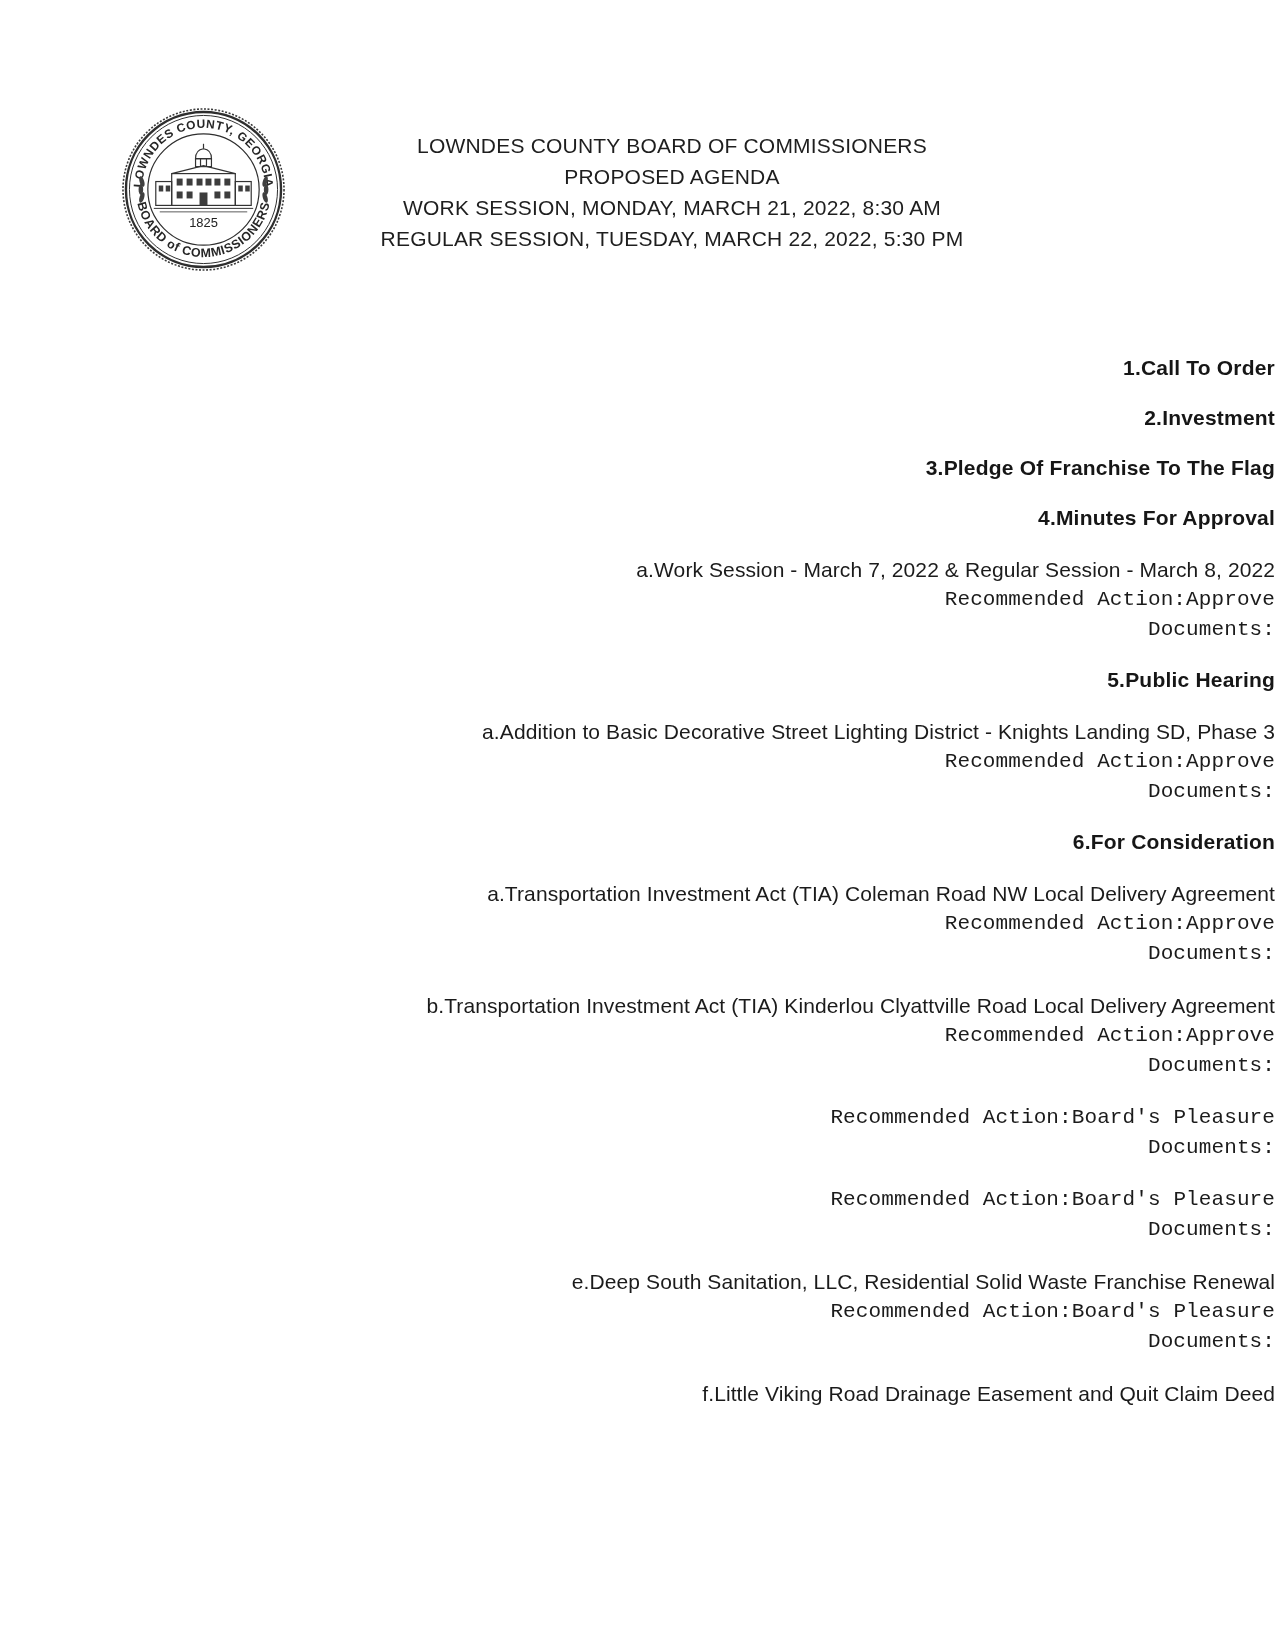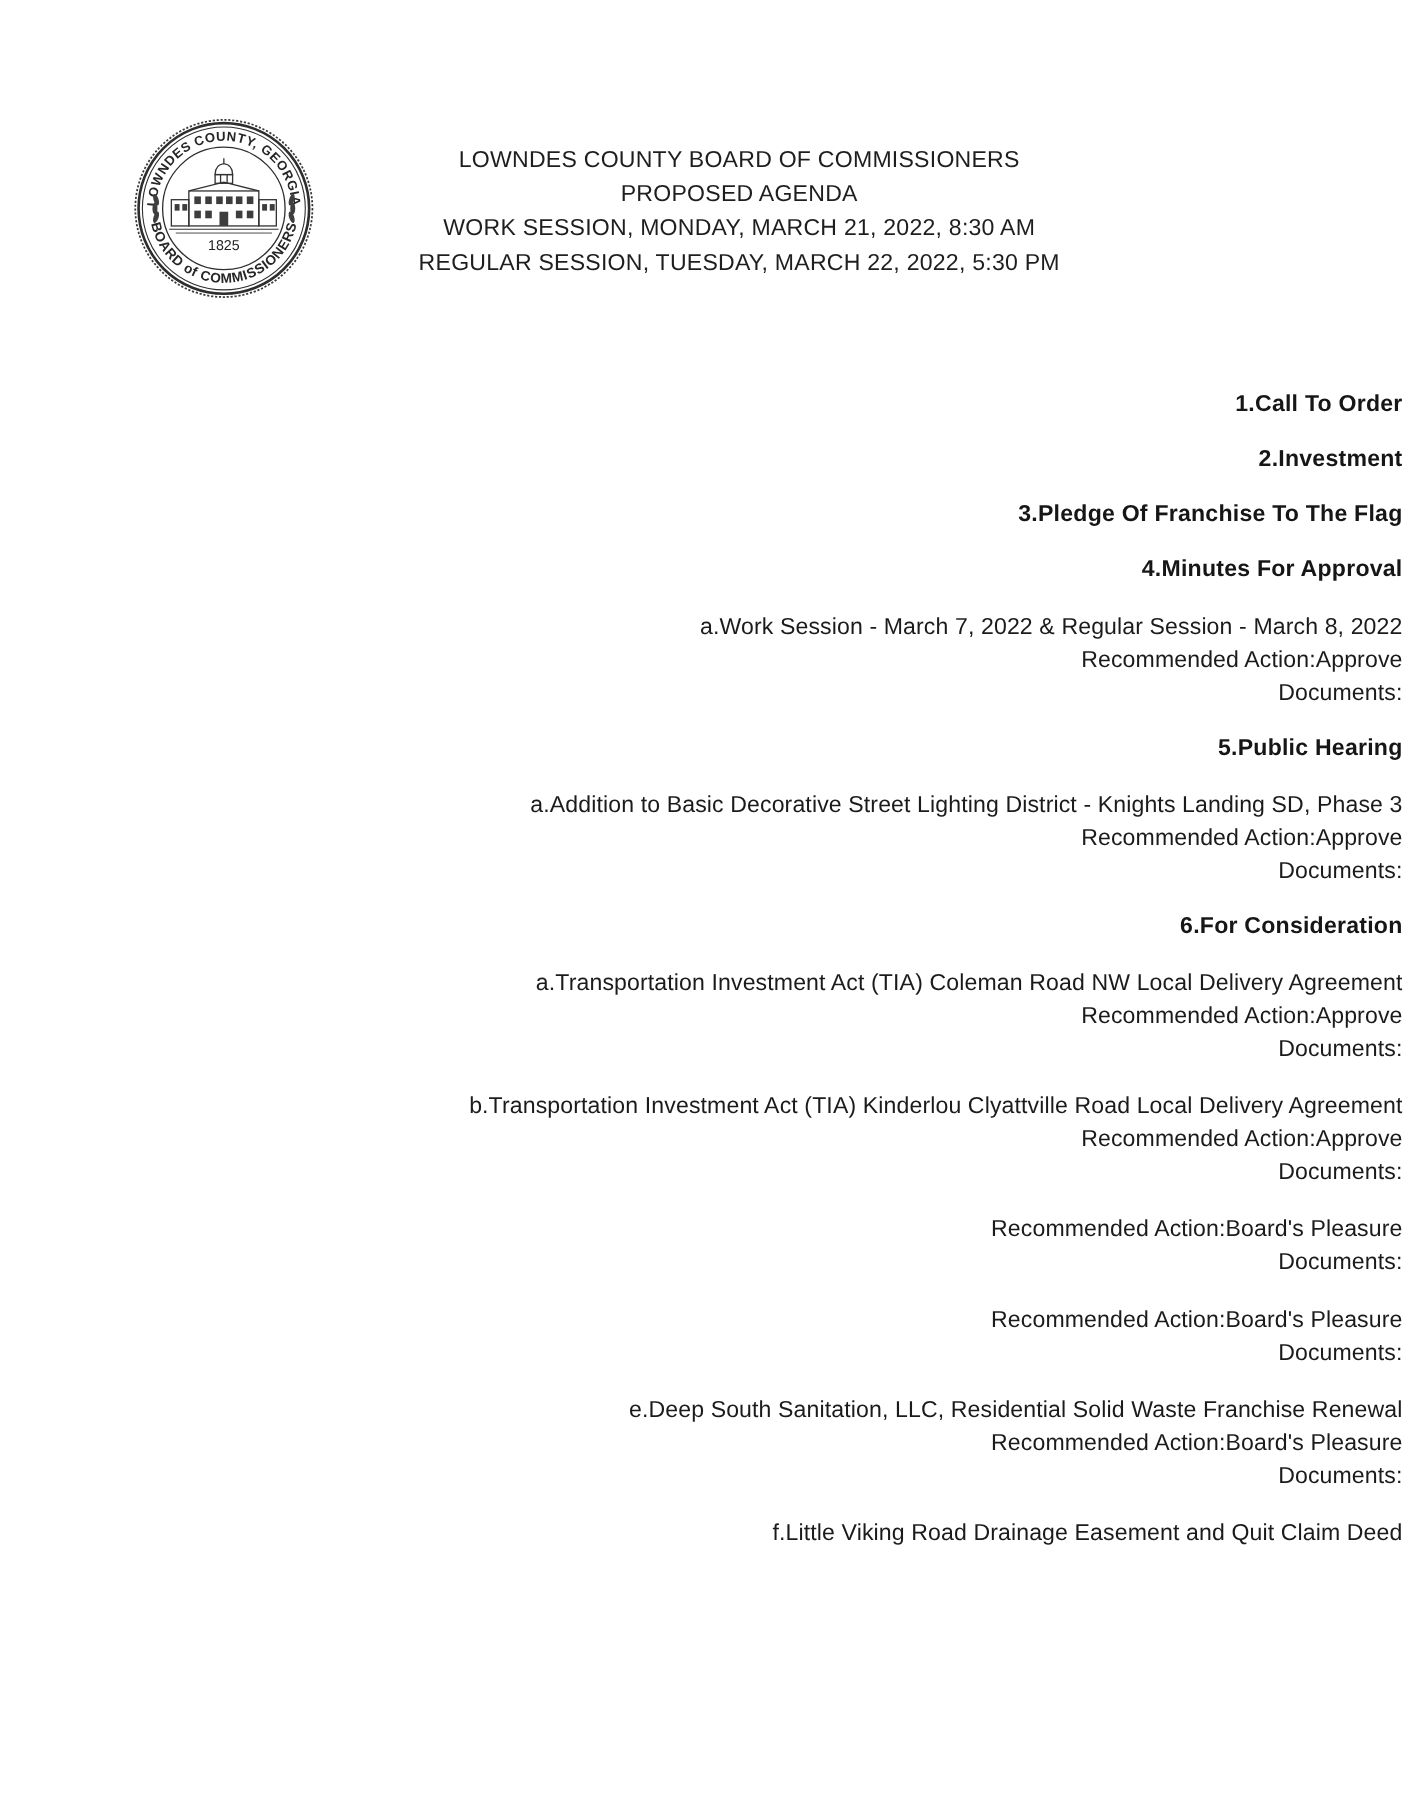--- a/index.html
+++ b/index.html
@@ -36,20 +36,21 @@
     padding-left:78px;
     font-size:21px;color:#1b1b1b;
     letter-spacing:0.1px;
   }
   .sub-title-row .letter{display:inline-block;width:54px;}
   .detail-row{
     margin-top:5px;
     padding-left:276px;
     font-size:21px;color:#1b1b1b;
     letter-spacing:0.1px;
+    font-family:Liberation Mono, monospace;
   }
   .detail-row .dlabel{display:inline-block;width:255px;}
   
   .seal text{font-family:"Liberation Sans","DejaVu Sans",sans-serif;}
 </style>
 </head>
 <body>
 
 <div class="page">
 

